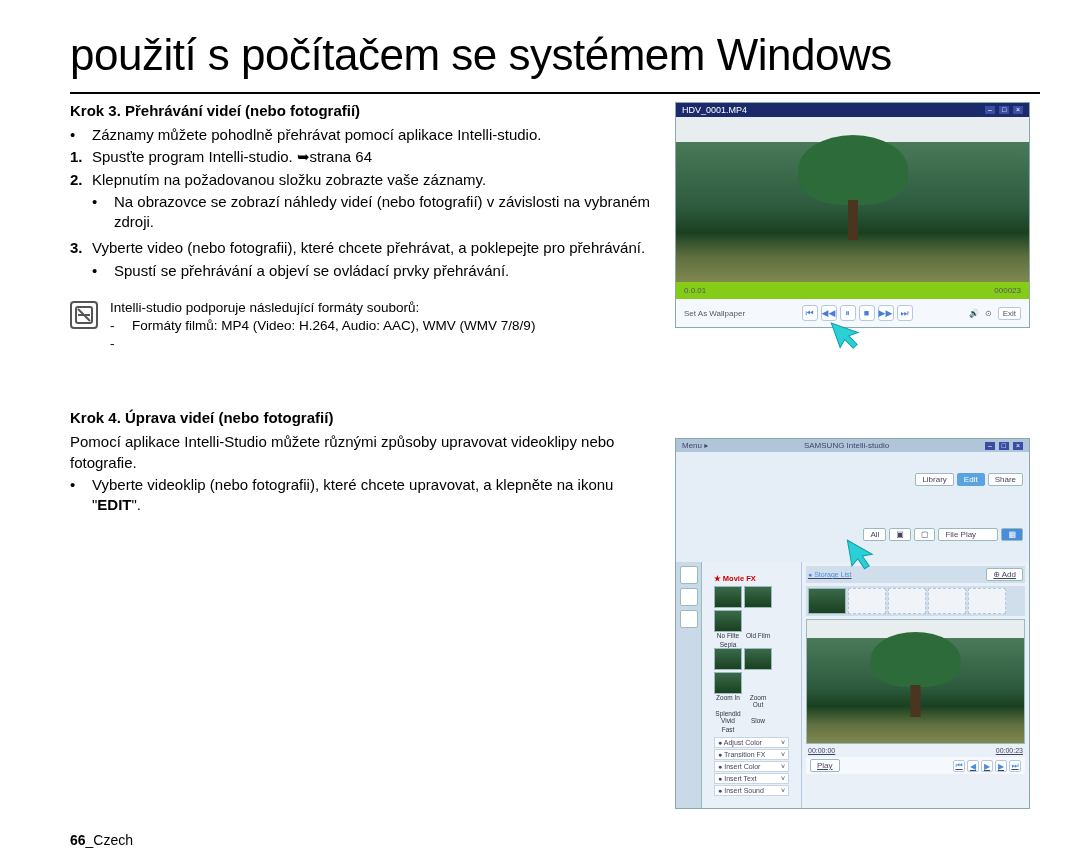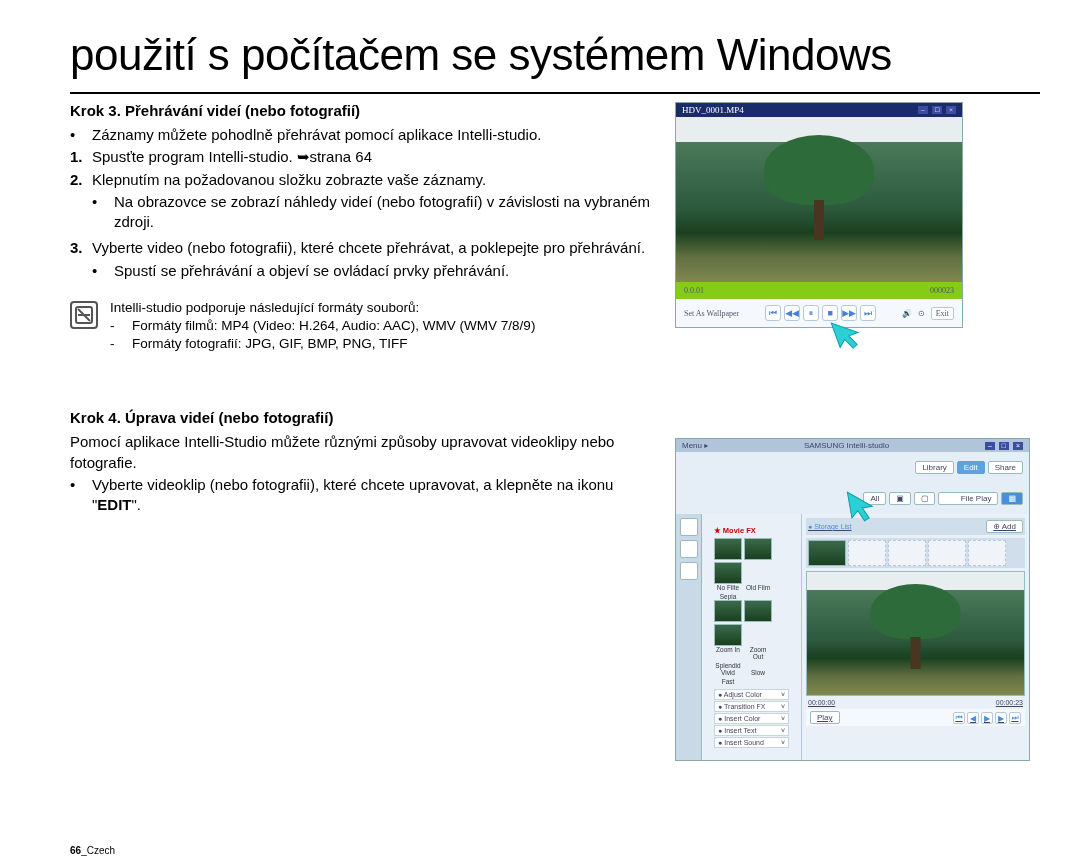--- a/index.html
+++ b/index.html
@@ -31,43 +31,43 @@
   .num-mark { width: 22px; flex-shrink: 0; font-weight: bold; }
   .sub-bullet { display: flex; font-size: 15px; line-height: 1.35; margin-bottom: 2px; margin-left: 22px; }
   .sub-mark { width: 22px; flex-shrink: 0; }
   .note-box { display: flex; gap: 12px; margin-top: 18px; font-size: 13.5px; line-height: 1.35; }
   .note-icon { width: 28px; height: 28px; border: 2px solid #555; border-radius: 4px; display:flex; align-items:center; justify-content:center; flex-shrink:0; margin-top:2px;}
   .note-icon svg { stroke:#555; }
   .note-body { flex:1; }
   .note-line { display:flex; }
   .note-dash { width: 22px; flex-shrink:0; }
   .step4 { margin-top: 56px; }
-  .footer { position: absolute; bottom: 12px; left: 70px; font-size: 10px; }
+  .footer { position: absolute; bottom: 20px; left: 70px; font-size: 14px; }
   .footer b { font-weight: bold; }
 
   
-  .shot { border: 1px solid #8aa; width: 288px; font-family: Liberation Serif, serif; }
+  .shot { border: 1px solid #8aa; width: 355px; }
   .shot-titlebar { background:#1b2a6b; color:#fff; font-size:9px; padding:2px 6px; display:flex; justify-content:space-between; align-items:center;}
   .shot-winbtn { display:flex; gap:4px; }
   .shot-winbtn span { display:inline-block; width:10px; height:8px; background:#3a4da3; color:#fff; font-size:7px; text-align:center; line-height:8px;}
   .shot-img { height: 165px; background: linear-gradient(#e8eef0 0%, #e8eef0 15%, #4a7a5a 15%, #2d5a3d 55%, #1a4020 70%, #607040 85%, #808850 100%); position:relative;}
   .shot-tree { position:absolute; left:50%; top:18px; transform:translateX(-50%); width:120px; height:105px; }
   .shot-tree::before{content:"";position:absolute;left:50%;top:0;transform:translateX(-50%);width:110px;height:70px;background:#2d6b3a;border-radius:50% 50% 40% 40%;}
   .shot-tree::after{content:"";position:absolute;left:50%;bottom:0;transform:translateX(-50%);width:10px;height:40px;background:#4a3520;}
   .shot-bar { background:#84cc16; padding:4px 8px; font-size:8px; color:#556; display:flex; justify-content:space-between;}
   .shot-ctrl { background:#f5f9fd; padding:6px 8px; display:flex; justify-content:space-between; align-items:center; font-size:8px; color:#556;}
   .shot-btns { display:flex; gap:3px; }
   .shot-btns span { width:16px;height:16px;border:1px solid #b5c8e0;border-radius:3px;background:#fff;color:#487ed9;display:flex;align-items:center;justify-content:center;font-size:9px;}
   .cursor1 { position:absolute; margin-top:-12px; margin-left:158px; }
   .cursor1 svg { transform: rotate(-20deg); }
 
   
   .shot2 { border:1px solid #8aa; width:355px; font-size:8px; color:#446; background:#d8e5f0;}
   .shot2-top { background:#b0c4da; padding:2px 6px; display:flex; justify-content:space-between; align-items:center;}
-  .shot2-tabs { background:#e5eef7; padding:9px 6px; display:flex; gap:3px; align-items:center; justify-content:flex-end;text-align:right;}
+  .shot2-tabs { background:#e5eef7; padding:21px 6px; display:flex; gap:3px; align-items:center; justify-content:flex-end;}
   .tab { background:#fff; border:1px solid #9bb; padding:1px 6px; font-size:8px; border-radius:2px;}
   .tab.active { background:#5aa3e0; color:#fff; border-color:#5aa3e0;}
   .shot2-mid { display:flex; }
   .shot2-side { width:26px; background:#cad9e8; border-right:1px solid #9bb; display:flex; flex-direction:column; gap:4px; padding:4px 3px; align-items:center;}
   .side-ic { width:18px;height:18px;background:#fff;border:1px solid #9bb;border-radius:2px;}
   .shot2-main { flex:1; display:flex; flex-direction:column;}
   .edit-bar { background:#3d6eb0; color:#fff; padding:2px 6px; font-size:8px;}
   .edit-row { display:flex; }
   .fx-panel { width:100px; background:#eaf0f7; border-right:1px solid #b5c8e0; padding:12px;}
   .fx-head { color:#c00; font-size:7.5px; margin-bottom:3px; font-weight:bold;}
@@ -136,21 +136,20 @@
         </svg>
       </div>
       <div class="note-body">
         <div>Intelli-studio podporuje následující formáty souborů:</div>
         <div class="note-line">
             <div class="note-dash">-</div>
             <div>Formáty filmů: MP4 (Video: H.264, Audio: AAC), WMV (WMV 7/8/9)</div>
           </div>
         <div class="note-line">
             <div class="note-dash">-</div>
-            <div>Formáty fotografií: JPG, GIF, BMP, PNG, TIFF</div>
           </div>
       </div>
     </div>
 
     <div class="step4">
       <div class="step-head">Krok 4. Úprava videí (nebo fotografií)</div>
       <div style="font-size:15px;line-height:1.35;">Pomocí aplikace Intelli-Studio můžete různými způsoby upravovat videoklipy nebo fotografie.</div>
       <div class="bullet-row" style="margin-top:2px;">
         <div class="bullet-mark">•</div>
         <div class="bullet-text">

